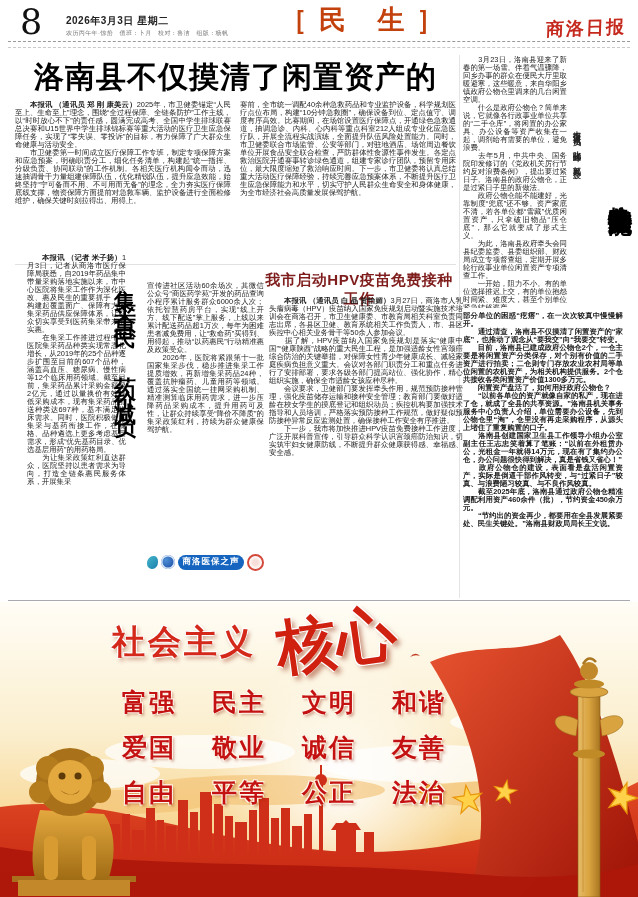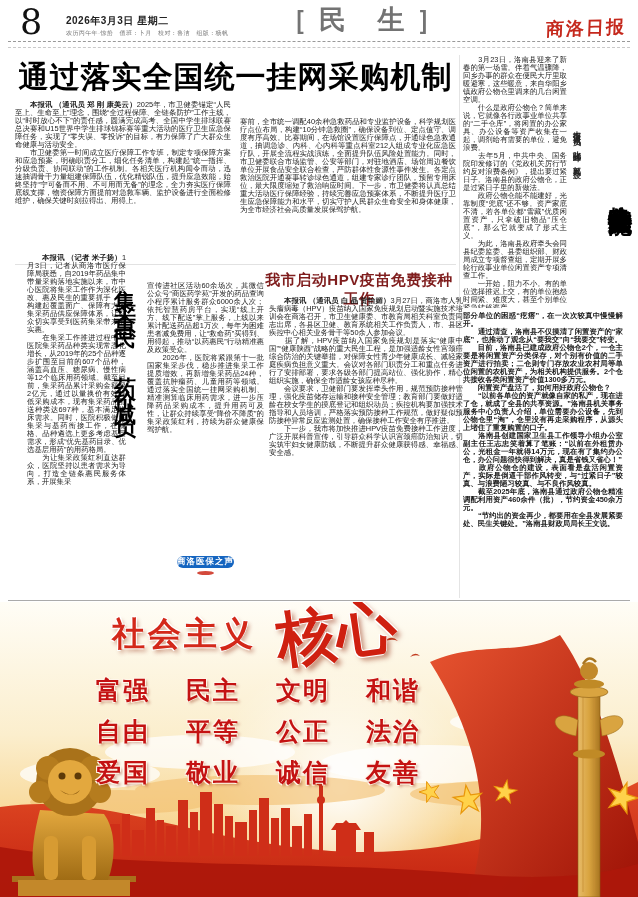--- a/index.html
+++ b/index.html
@@ -6,80 +6,80 @@
   .page{position:relative;width:638px;height:897px;background:#ffffff;overflow:hidden;
         font-family:"Liberation Sans","DejaVu Sans",sans-serif;margin:0 auto;}
   .abs{position:absolute;}
   .bodytext{font-size:7.4px;line-height:8px;color:#1c1c1c;text-align:justify;
             white-space:pre-line;overflow:hidden;margin:0;}
   .byl{font-weight:bold;}
   
   .pgnum{left:20px;top:2px;font-family:"DejaVu Serif","Liberation Serif",serif;font-size:35px;color:#111;}
   .dateline{left:66px;top:14px;font-size:10px;font-weight:bold;color:#222;letter-spacing:.5px;text-align:center;}
   .edinfo{left:66px;top:29px;font-size:6px;color:#777;letter-spacing:.4px;}
-  .section{left:280px;top:2px;font-size:27px;color:#737373;letter-spacing:12px;font-weight:bold;}
+  .section{left:280px;top:2px;font-size:27px;color:#c2410c;letter-spacing:12px;font-weight:bold;}
   .masthead{right:12px;top:16px;font-size:18px;color:#c5281c;font-weight:bold;
             font-family:"DejaVu Serif","Liberation Serif",serif;letter-spacing:2px;transform:rotate(-2deg) skewX(-4deg);}
   .rule1{left:8px;width:622px;top:41px;border-top:1px dashed #999;height:0;}
   .rule2{left:8px;width:622px;top:47px;border-top:1px dashed #c9c9c9;height:0;}
   .rule3{left:8px;width:622px;top:600px;border-top:1.5px solid #aaa;height:0;}
   
   .main-headline{left:15px;top:57px;width:441px;text-align:center;font-size:30px;font-weight:bold;color:#000;letter-spacing:1px;}
   .main-c1{left:15px;top:101px;width:216px;height:161px;}
-  .main-c2{left:240px;top:118px;width:216px;height:166px;}
+  .main-c2{left:240px;top:101px;width:216px;height:166px;}
   .hr-mid{left:15px;width:441px;top:264px;border-top:1px solid #e2e2e2;height:0;}
   .vr-right{left:459px;top:55px;height:543px;border-left:1px solid #e4e4e4;width:0;}
   
   .jc-c1{left:15px;top:254px;width:99px;height:330px;margin-left:12px;}
   .jc-title{left:113px;top:272px;height:326px;width:27px;writing-mode:vertical-rl;
             font-size:22px;font-weight:bold;letter-spacing:13px;color:#000;}
   .jc-c2{left:147px;top:282px;width:117px;height:276px;}
-  .jc-logo{left:147px;top:550px;width:117px;height:24px;display:flex;align-items:center;gap:3px;flex-direction:column;}
+  .jc-logo{left:147px;top:550px;width:117px;height:24px;display:flex;align-items:center;gap:3px;}
   .mascot{width:11px;height:13px;background:linear-gradient(135deg,#45b6c9,#1b7fae);border-radius:60% 40% 55% 45%;}
   .emblem{width:14px;height:14px;border-radius:50%;background:radial-gradient(circle at 35% 35%,#4f8fd6,#11439c);box-shadow:inset 0 0 0 1.5px #d9e6f8;}
   .pill{flex:1;height:15px;background:#1565c0;border-radius:8px;color:#fff;font-size:8.5px;font-weight:bold;
         display:flex;align-items:center;justify-content:center;letter-spacing:1px;}
   .seal{width:13px;height:13px;border-radius:50%;border:2px solid #cc2a1a;opacity:.85;background:radial-gradient(circle,#f7d9d2 30%,transparent 70%);}
   
   .hpv-head{left:262px;top:271px;width:194px;text-align:center;font-size:15px;font-weight:bold;color:#7f1d1d;letter-spacing:.5px;}
   .hpv-body{left:269px;top:297px;width:194px;height:300px;}
   
   .wh-c1{left:463px;top:56px;width:104px;height:252px;}
   .wh-byline{left:570px;top:124px;height:140px;writing-mode:vertical-rl;font-size:8px;font-weight:bold;color:#222;letter-spacing:2px;}
   .wh-title{left:592px;top:55px;height:270px;width:44px;writing-mode:vertical-rl;
             font-size:24px;font-weight:bold;letter-spacing:.5px;color:#000;text-align:center;}
   .wh-full{left:463px;top:312px;width:160px;height:238px;font-weight:bold;}
   
   .banner{left:0;top:602px;width:638px;height:295px;overflow:hidden;}
   .banner svg{position:absolute;left:0;top:0;}
-  .bn-title{position:absolute;left:28px;top:0px;width:452px;display:flex;justify-content:center;align-items:flex-start;gap:20px;z-index:5;}
+  .bn-title{position:absolute;left:28px;top:8px;width:452px;display:flex;justify-content:center;align-items:flex-start;gap:20px;z-index:5;}
   .bt-side{font-size:33px;font-weight:bold;color:#d3281a;letter-spacing:3px;margin-top:10px;
            text-shadow:-1px -1px 0 #fff,1px -1px 0 #fff,-1px 1px 0 #fff,2px 3px 4px rgba(140,30,0,.45);}
   .bt-core{display:inline-block;font-size:60px;line-height:1;font-weight:bold;color:#cf2010;
            font-family:"DejaVu Serif","Liberation Serif",serif;transform:rotate(-8deg);
            text-shadow:-1px -1px 0 #fff,1px -1px 0 #fff,-1px 1px 0 #fff,3px 4px 5px rgba(140,30,0,.5);}
   .bn-values{position:absolute;left:96px;top:72px;width:376px;z-index:5;}
-  .vrow{display:flex;gap:36px;margin-bottom:8px;}
+  .vrow{display:flex;justify-content:center;gap:36px;margin-bottom:8px;margin-top:12px;}
   .vword{font-size:25px;font-weight:bold;color:#c41212;letter-spacing:2px;
          text-shadow:-1px -1px 0 #fff6ea,1px -1px 0 #fff6ea,-1px 1px 0 #fff6ea,2px 2px 3px rgba(140,30,0,.4);}
 </style>
 </head>
 <body>
 
 <div class="page">
 
   <div class="abs pgnum">8</div>
   <div class="abs dateline">2026年3月3日 星期二</div>
   <div class="abs edinfo">农历丙午年·惊蛰　值班：卜月　校对：鲁洁　组版：杨帆</div>
   <div class="abs section">［民 生］</div>
   <div class="abs masthead">商洛日报</div>
   <div class="abs rule1"></div>
   <div class="abs rule2"></div>
 
-  <div class="abs main-headline">通过落实全国统一挂网采购机制</div>
+  <div class="abs main-headline">洛南县不仅摸清了闲置资产的</div>
   <p class="abs bodytext main-c1"><span class="byl">　　本报讯 （通讯员 郑 刚 康美云）</span><span>2025年，市卫健委锚定“人民至上、生命至上”理念，围绕“全过程保障、全链条防护”工作主线，以“时时放心不下”的责任感，圆满完成高考、全国中学生排球联赛总决赛和U15世界中学生排球锦标赛等重大活动的医疗卫生应急保障任务，实现了“零失误、零投诉”的目标，有力保障了广大群众生命健康与活动安全。
 　　市卫健委第一时间成立医疗保障工作专班，制定专项保障方案和应急预案，明确职责分工，细化任务清单，构建起“统一指挥、分级负责、协同联动”的工作机制。各相关医疗机构闻令而动，迅速抽调骨干力量组建保障队伍，优化精锐队伍，提升应急效能，始终坚持“宁可备而不用、不可用而无备”的理念，全力夯实医疗保障底线支撑，物资保障方面提前对急救车辆、监护设备进行全面检修维护，确保关键时刻拉得出、用得上。</span></p>
   <p class="abs bodytext main-c2"><span>赛前，全市统一调配40余种急救药品和专业监护设备，科学规划医疗点位布局，构建“10分钟急救圈”，确保设备到位、定点值守、调度有序高效。比赛期间，在场馆设置医疗保障点，开通绿色急救通道，抽调急诊、内科、心内科等重点科室212人组成专业化应急医疗队，开展全流程实战演练，全面提升队伍风险处置能力。同时，市卫健委联合市场监管、公安等部门，对驻地酒店、场馆周边餐饮单位开展食品安全联合检查，严防群体性食源性事件发生。各定点救治医院开通赛事转诊绿色通道，组建专家诊疗团队，预留专用床位，最大限度缩短了救治响应时间。下一步，市卫健委将认真总结重大活动医疗保障经验，持续完善应急预案体系，不断提升医疗卫生应急保障能力和水平，切实守护人民群众生命安全和身体健康，为全市经济社会高质量发展保驾护航。</span></p>
   <div class="abs hr-mid"></div>
   <div class="abs vr-right"></div>
 
   <p class="abs bodytext jc-c1"><span class="byl">　　本报讯 （记者 米子扬）</span><span>1月3日，记者从商洛市医疗保障局获悉，自2019年药品集中带量采购落地实施以来，市中心医院将集采工作作为深化医改、惠及民生的重要抓手，已构建起覆盖面广、保障有力的集采药品供应保障体系，让群众切实享受到医药集采带来的实惠。
 　　在集采工作推进过程中，医院集采药品种类实现常态化增长，从2019年的25个品种逐步扩围至目前的607个品种，涵盖高血压、糖尿病、慢性病等12个临床用药领域。截至目前，集采药品累计采购金额超2亿元，通过以量换价有效降低采购成本，现有集采药品配送种类达697种，基本满足临床需求。同时，医院积极做好集采与基药衔接工作，在规格、品种遴选上更多考虑基层需求，形成“优先基药目录、优选基层用药”的用药格局。
 　　为让集采政策红利直达群众，医院坚持以患者需求为导向，打造全链条惠民服务体系，开展集采</span></p>
   <div class="abs jc-title">集采惠民　药价减负</div>
@@ -248,27 +248,27 @@
     </div>
 
     <div class="bn-values">
       <div class="vrow">
         <span class="vword">富强</span>
         <span class="vword">民主</span>
         <span class="vword">文明</span>
         <span class="vword">和谐</span>
       </div>
       <div class="vrow">
+        <span class="vword">爱国</span>
+        <span class="vword">敬业</span>
+        <span class="vword">诚信</span>
+        <span class="vword">友善</span>
+      </div>
+      <div class="vrow">
         <span class="vword">自由</span>
         <span class="vword">平等</span>
         <span class="vword">公正</span>
         <span class="vword">法治</span>
       </div>
-      <div class="vrow">
-        <span class="vword">爱国</span>
-        <span class="vword">敬业</span>
-        <span class="vword">诚信</span>
-        <span class="vword">友善</span>
-      </div>
     </div>
   </div>
 
 </div>
 
 </body></html>

